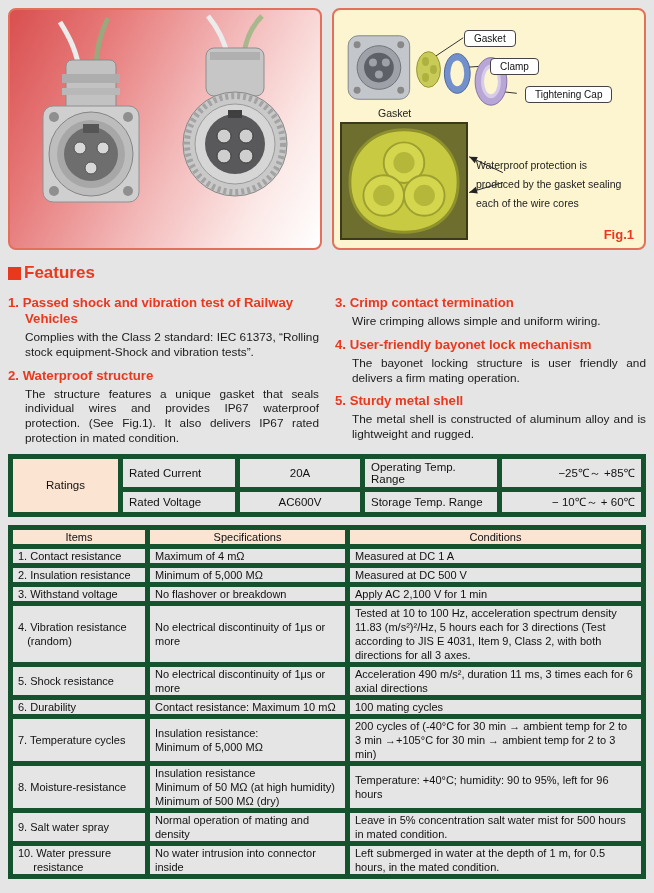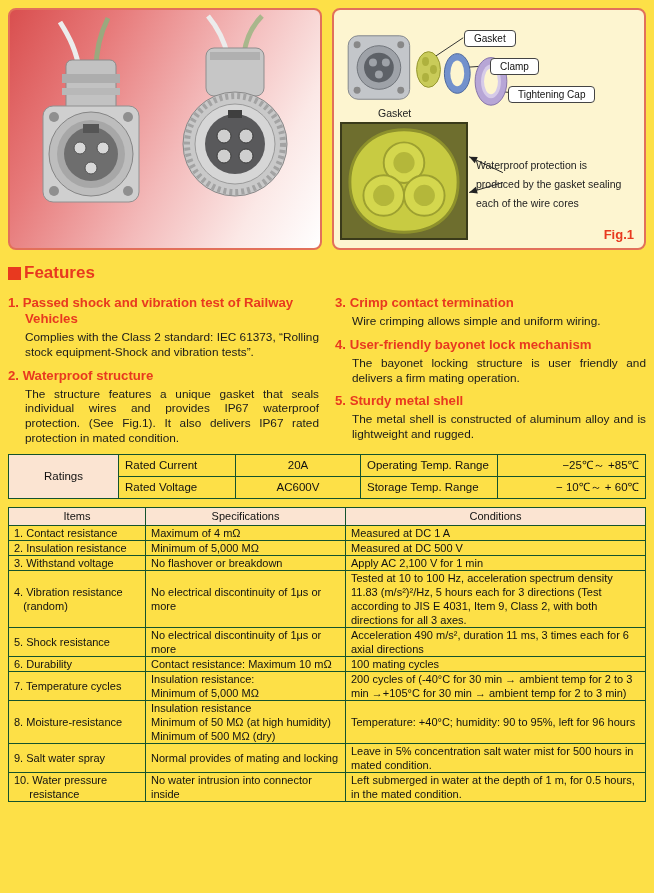--- a/index.html
+++ b/index.html
@@ -4,21 +4,21 @@
 <style>
   :root{
     --accent:#e8391f;
     --box-border:#e2705a;
     --diagram-bg:#fdf5d0;
     --table-header-bg:#fbe4d2;
   }
   *{box-sizing:border-box;}
   html,body{margin:0;padding:0;background:#fff;}
   body{font-family:"Liberation Sans", sans-serif;color:#111;}
-  .page{width:654px;height:893px;padding:8px 8px 0 8px;overflow:hidden;background:#fde047;}
+  .page{width:654px;height:893px;padding:8px 8px 0 8px;overflow:hidden;background:#e5e5e5;}
 
   
   .figures-row{display:flex;gap:10px;height:242px;}
   .photo-box{
     width:314px;height:242px;border:2px solid var(--box-border);border-radius:8px;
     background:linear-gradient(118deg,#d94f4f 0%,#e77a7a 25%,#f3b9b9 55%,#fbe8e6 80%,#ffffff 100%);
     position:relative;overflow:hidden;flex:none;
   }
   .diagram-box{
     flex:1;height:242px;border:2px solid var(--box-border);border-radius:8px;
@@ -54,21 +54,21 @@
     color:var(--accent);font-weight:bold;font-size:13.2px;line-height:16px;
     margin:8px 0 3px 0;padding-left:17px;text-indent:-17px;
   }
   .f-b{
     margin:0 0 4px 17px;font-size:11.8px;line-height:14.8px;
     text-align:justify;color:#1a1a1a;
   }
 
   
   table{border-collapse:collapse;width:100%;table-layout:fixed;}
-  td{border:1px solid #14532d;padding:2px 6px;vertical-align:middle;}
+  td{border:5px solid #14532d;padding:2px 6px;vertical-align:middle;}
   .ratings-table{font-size:11.5px;margin:4px 0 8px 0;}
   .ratings-table td{height:22px;}
   .cell-peach{background:var(--table-header-bg);text-align:center;}
   .cell-center{text-align:center;}
   .cell-right{text-align:right;padding-right:6px;}
   .spec-table{font-size:11px;}
   .spec-table td{white-space:pre-line;line-height:14px;padding:0 5px;}
   .spec-table .th{
     background:var(--table-header-bg);text-align:center;height:18px;
     white-space:nowrap;font-weight:normal;
@@ -163,21 +163,21 @@
         <g>
           <line x1="170" y1="164" x2="136" y2="148" stroke="#222" stroke-width="1"></line>
           <polygon points="136,148 141.7,154.6 144.7,148.2" fill="#222"></polygon>
           <line x1="170" y1="174" x2="136" y2="184" stroke="#222" stroke-width="1"></line>
           <polygon points="136,184 142.7,178.3 144.7,185.1" fill="#222"></polygon>
         </g>
       </svg>
 
       <div class="callout" style="left:130px;top:20px;">Gasket</div>
       <div class="callout" style="left:156px;top:48px;">Clamp</div>
-      <div class="callout" style="left:174px;top:76px;">Tightening Cap</div>
+      <div class="callout" style="left:191px;top:76px;">Tightening Cap</div>
 
       <span class="gasket-text">Gasket</span>
 
       <div class="photo-inner">
         <svg viewBox="0 0 128 118" width="100%" height="100%">
           <rect width="128" height="118" fill="#6e6e2e"></rect>
           <path d="M64 6 C 98 6 120 30 120 60 C 120 94 96 112 64 112 C 32 112 8 94 8 60 C 8 30 30 6 64 6 Z" fill="#c8cb42" stroke="#8e912c" stroke-width="3"></path>
           <circle cx="64" cy="40" r="21" fill="#d4d74e" stroke="#9da030" stroke-width="2"></circle>
           <circle cx="64" cy="40" r="11" fill="#b4b73a"></circle>
           <circle cx="43" cy="74" r="21" fill="#d4d74e" stroke="#9da030" stroke-width="2"></circle>
@@ -303,21 +303,21 @@
     </tr>
     <tr>
       <td>8. Moisture-resistance</td>
       <td>Insulation resistance
 Minimum of 50 MΩ (at high humidity)
 Minimum of 500 MΩ (dry)</td>
       <td>Temperature: +40°C; humidity: 90 to 95%, left for 96 hours</td>
     </tr>
     <tr>
       <td>9. Salt water spray</td>
-      <td>Normal provides of mating and locking</td>
+      <td>Normal operation of mating and density</td>
       <td>Leave in 5% concentration salt water mist for 500 hours in mated condition.</td>
     </tr>
     <tr>
       <td>10. Water pressure
 &nbsp;&nbsp;&nbsp;&nbsp;&nbsp;resistance</td>
       <td>No water intrusion into connector inside</td>
       <td>Left submerged in water at the depth of 1 m, for 0.5 hours, in the mated condition.</td>
     </tr>
   </tbody>
     </table>

